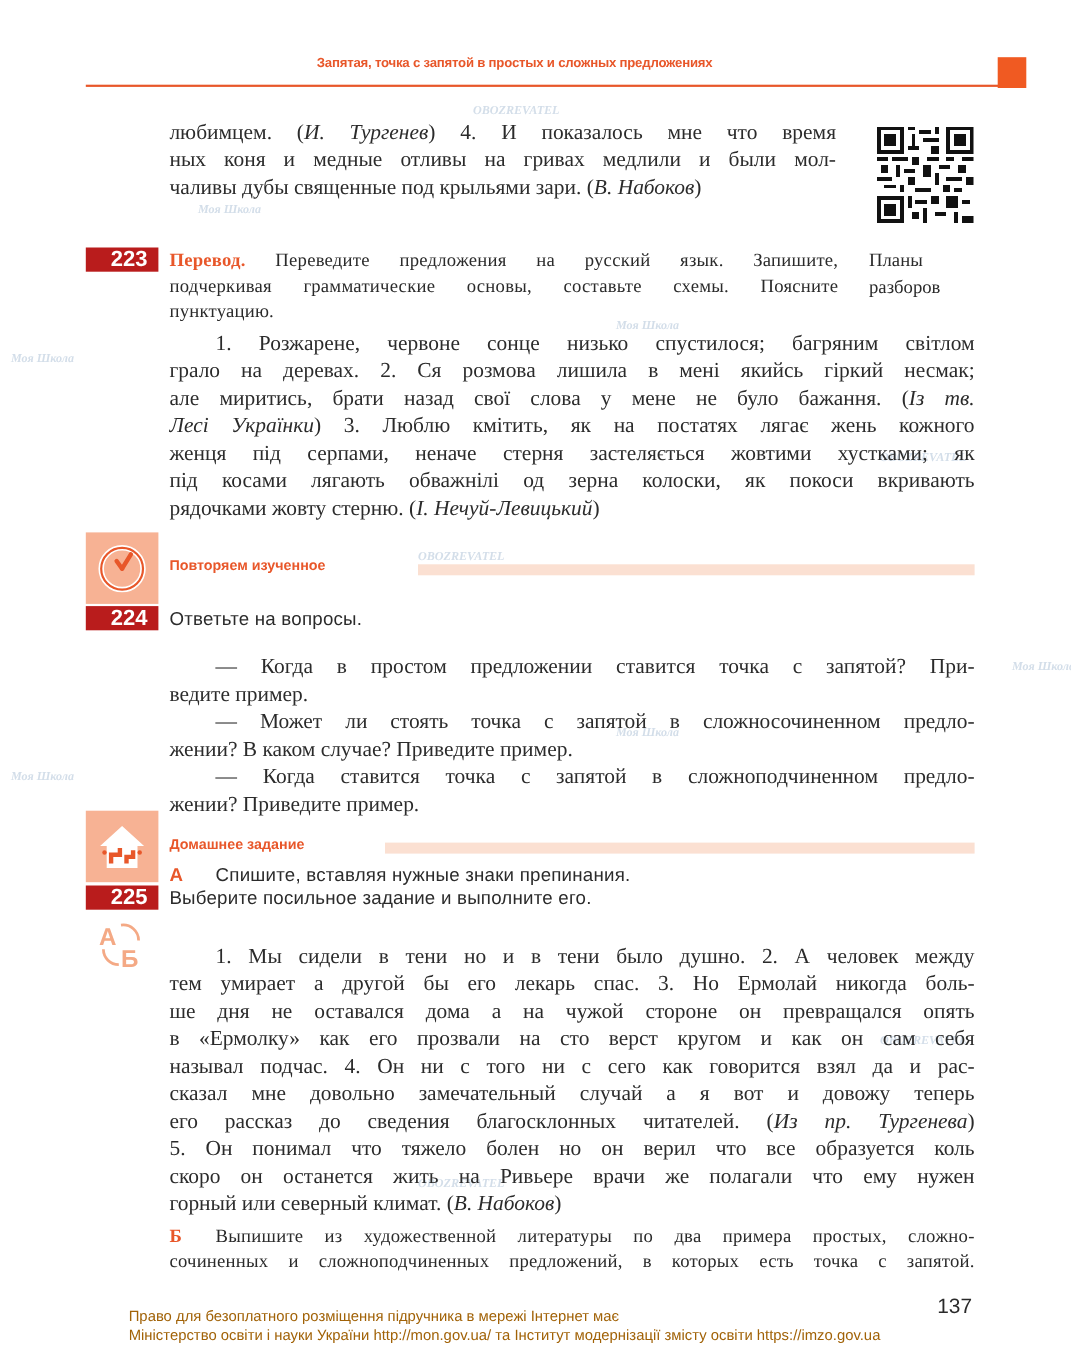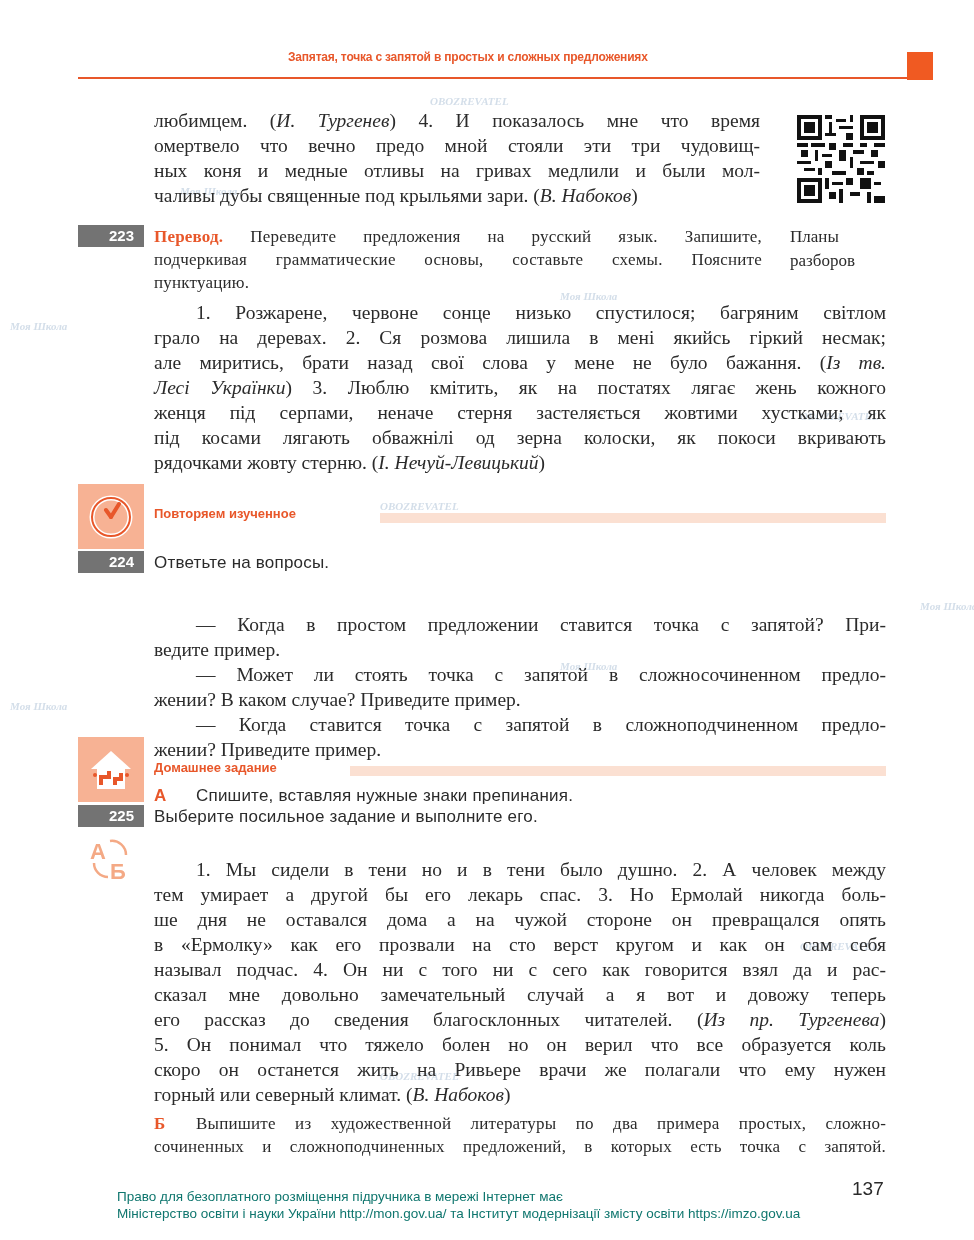--- a/index.html
+++ b/index.html
@@ -21,23 +21,23 @@
   .sans-text {
     position: absolute; font-family: "Liberation Sans", sans-serif;
     font-size: 17px; line-height: 23px; color: #2b2b2b; letter-spacing: 0.2px;
   }
   .line { display: block; white-space: nowrap; text-align-last: justify; font-family: Liberation Serif, serif; }
   .line.last { text-align-last: left; }
   .indent { padding-left: 42px; }
   i { font-style: italic; }
 
   .num-badge {
-    position: absolute; left: 78px; width: 66px; height: 22px; background: #737373;
+    position: absolute; left: 78px; width: 66px; height: 22px; background: #b91c1c;
     color: #ffffff; font-family: "Liberation Sans", sans-serif; font-weight: bold;
-    font-size: 15px; line-height: 22px; text-align: right; padding-right: 10px;
+    font-size: 20px; line-height: 22px; text-align: right; padding-right: 10px;
   }
   .task-label { color: #e8572a; font-weight: bold; margin-top: 12px; }
   .letter-label { color: #e8572a; font-weight: bold; display: inline-block; width: 42px; }
 
   .section-icon {
     position: absolute; left: 78px; width: 66px; height: 65px; background: #f7b294;
     display: flex; align-items: center; justify-content: center;
   }
   .section-title {
     position: absolute; left: 154px; font-family: "Liberation Sans", sans-serif;
@@ -48,21 +48,21 @@
   .qr { position: absolute; left: 797px; top: 115px; width: 88px; height: 88px; }
   .qr-caption {
     position: absolute; left: 790px; top: 225px; width: 100px; text-align: left;
     font-family: "Liberation Serif", serif; font-size: 17px; line-height: 24px; color: #2b2b2b;
   }
 
   .ab-icon { position: absolute; left: 88px; top: 837px; width: 46px; height: 44px; }
 
   .footer {
     position: absolute; left: 117px; top: 1188px; font-family: "Liberation Sans", sans-serif;
-    font-size: 13.5px; line-height: 17px; color: #0f766e; white-space: nowrap;
+    font-size: 13.5px; line-height: 17px; color: #a16207; white-space: nowrap;
   }
   .page-num {
     position: absolute; left: 852px; top: 1178px; font-family: "Liberation Sans", sans-serif;
     font-size: 19px; color: #2a2a2a;
   }
 
   .wm { position: absolute; font-family: Liberation Serif, serif; font-style: italic; font-weight: bold;
     font-size: 11px; color: #c9d6e4; white-space: nowrap; opacity: 0.8; pointer-events: none; }
 </style>
 </head>
@@ -81,21 +81,20 @@
   <span class="wm" style="left:10px;top:320px">Моя Школа</span>
   <span class="wm" style="left:10px;top:700px">Моя Школа</span>
 </div>
 
 <div class="header-title">Запятая, точка с запятой в простых и сложных предложениях</div>
 <div class="header-rule"></div>
 <div class="header-block"></div>
 
 <div class="serif-text" style="left:154px; top:108px; width:606px;">
   <span class="line"><span>любимцем. (</span><i>И. Тургенев</i><span>) 4. И показалось мне что время</span></span>
-  <span class="line">омертвело что вечно предо мной стояли эти три чудовищ-</span>
   <span class="line">ных коня и медные отливы на гривах медлили и были мол-</span>
   <span class="line last"><span>чаливы дубы священные под крыльями зари. (</span><i>В. Набоков</i><span>)</span></span>
 </div>
 
 <svg class="qr" viewBox="0 0 25 25" shape-rendering="crispEdges">
   <rect x="0" y="0" width="25" height="25" fill="#fff"></rect>
   <g fill="#111">
     <rect x="0" y="0" width="7" height="7"></rect>
       <rect x="1" y="1" width="5" height="5" fill="#fff"></rect>
       <rect x="2" y="2" width="3" height="3"></rect>
@@ -173,21 +172,21 @@
     <circle cx="25" cy="25" r="19" fill="none" stroke="#e8572a" stroke-width="2"></circle>
     <path d="M25 25 L33 12" stroke="#e8572a" stroke-width="4" stroke-linecap="round"></path>
     <path d="M25 25 L20 18" stroke="#e8572a" stroke-width="4" stroke-linecap="round"></path>
   </svg>
 </div>
 <div class="section-bar" style="left:380px; top:513px; width:506px;"></div>
 <div class="section-title" style="top:506px;">Повторяем изученное</div>
 
 <div class="num-badge" style="top:551px;">224</div>
 <div class="sans-text" style="left:154px; top:551px;">Ответьте на вопросы.</div>
-<div class="serif-text" style="left:154px; top:612px; width:732px;">
+<div class="serif-text" style="left:154px; top:594px; width:732px;">
   <span class="line indent">— Когда в простом предложении ставится точка с запятой? При-</span>
   <span class="line last">ведите пример.</span>
   <span class="line indent">— Может ли стоять точка с запятой в сложносочиненном предло-</span>
   <span class="line last">жении? В каком случае? Приведите пример.</span>
   <span class="line indent">— Когда ставится точка с запятой в сложноподчиненном предло-</span>
   <span class="line last">жении? Приведите пример.</span>
 </div>
 
 <div class="section-icon" style="top:737px;">
   <svg width="52" height="50" viewBox="0 0 52 50">

